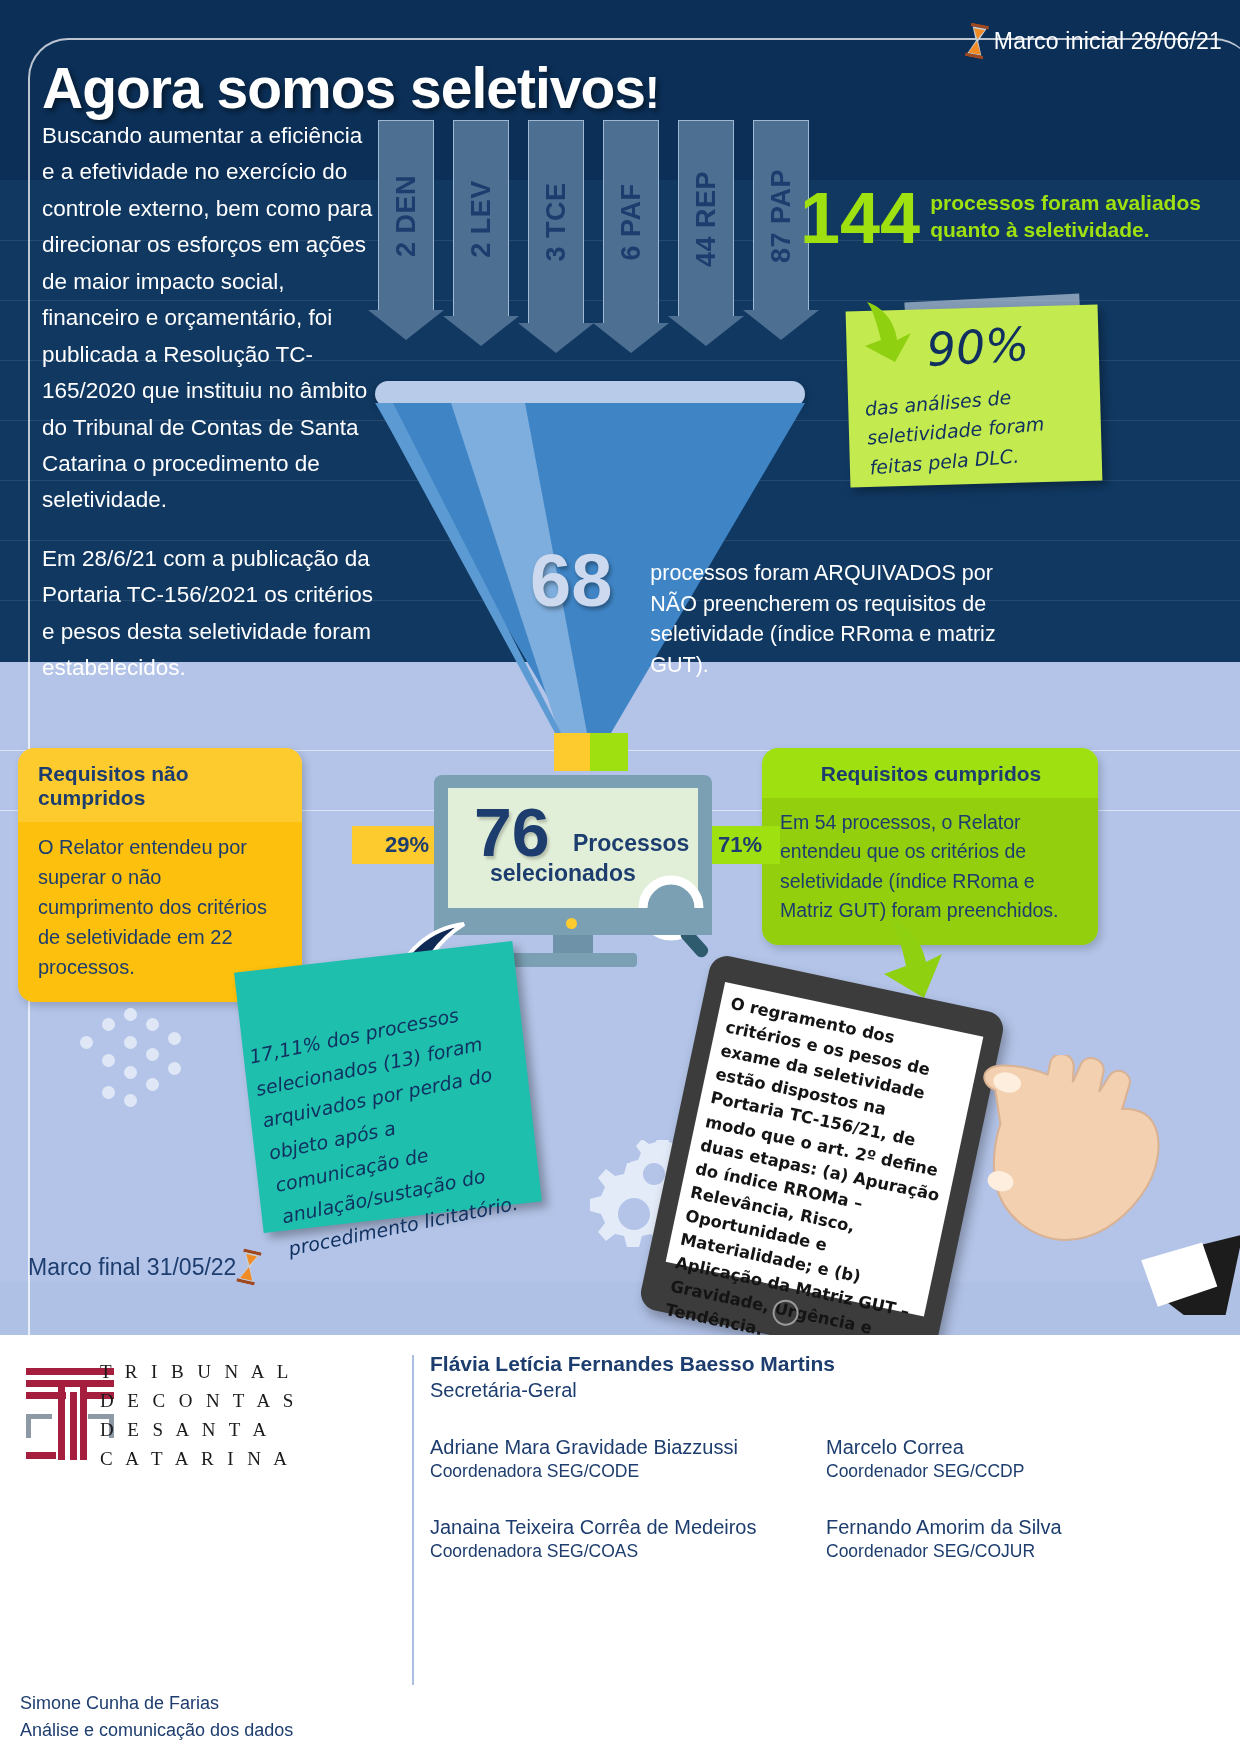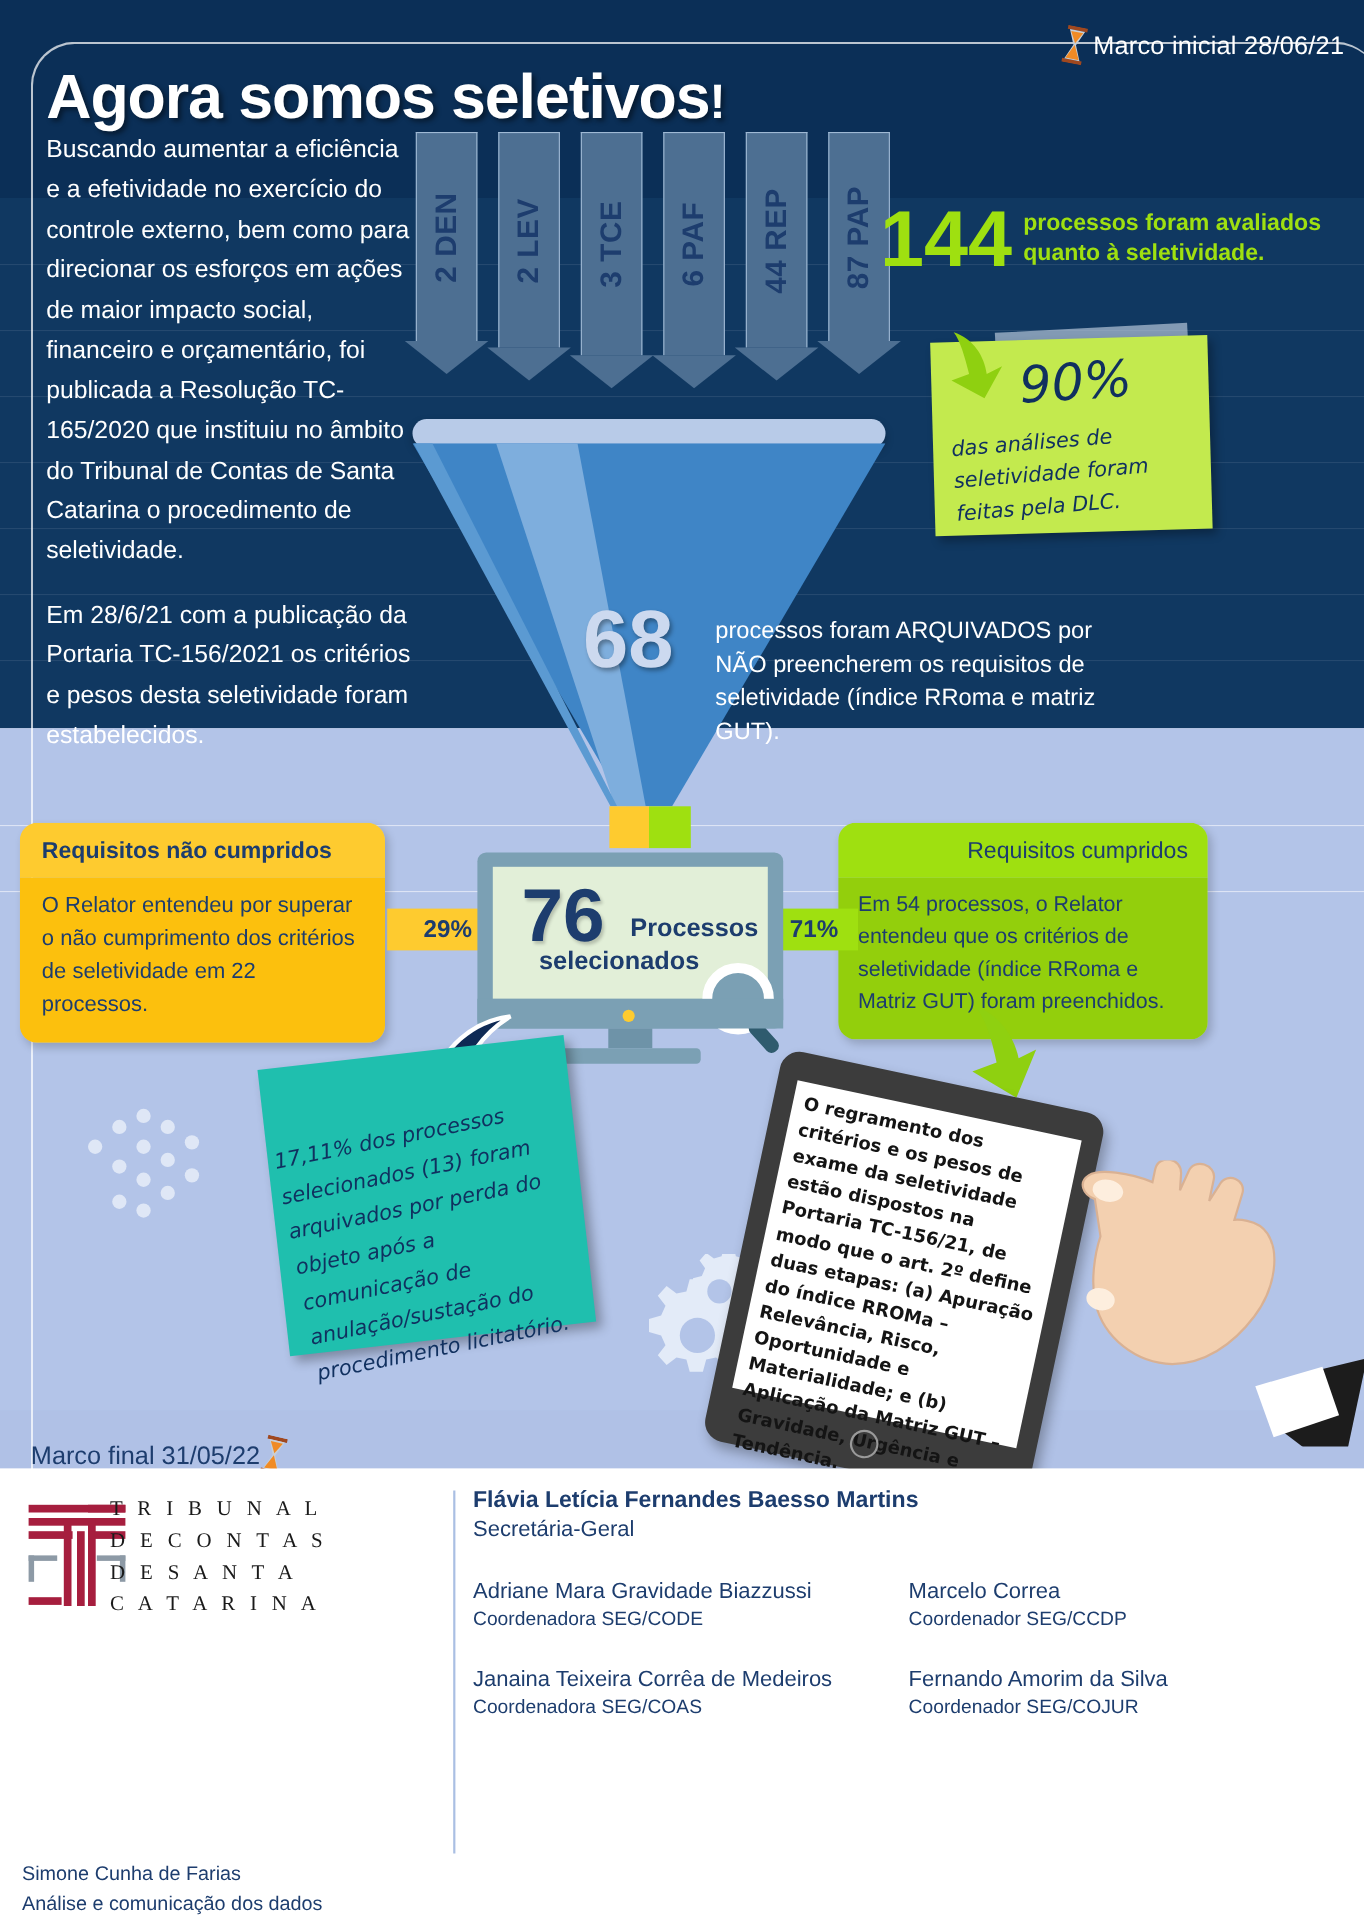--- a/index.html
+++ b/index.html
@@ -49,21 +49,21 @@
     background: #b0c1e6;
   }
 
   
   #marco-inicial {
     position: absolute; right: 18px; top: 24px;
     color: #ffffff; font-size: 23px; letter-spacing: .2px;
     display: flex; align-items: center; gap: 6px;
   }
   #marco-final {
-    position: absolute; left: 28px; top: 1306px;
+    position: absolute; left: 28px; top: 1250px;
     color: #1d3d6e; font-size: 23px;
     display: flex; align-items: center; gap: 2px;
   }
 
   
   .hourglass { width: 22px; height: 34px; position: relative; display:inline-block; }
 
   
   #title {
     position: absolute; left: 42px; top: 55px;
@@ -170,21 +170,21 @@
     color: #ccd9ef; font-size: 74px; font-weight: bold; line-height: .9;
     text-shadow: 2px 3px 4px rgba(0,0,0,0.35);
   }
   #stat68 .txt {
     color: #ffffff; font-size: 21.5px; line-height: 1.42; padding-top: 10px; padding-left: 38px;
     width: 430px;
   }
 
   
   #card-yellow {
-    position: absolute; left: 18px; top: 748px; width: 332px; min-height: 162px;
+    position: absolute; left: 18px; top: 748px; width: 284px; min-height: 162px;
     border-radius: 16px; overflow: hidden;
     box-shadow: 3px 4px 8px rgba(0,0,0,0.18);
   }
   #card-yellow .hd {
     background: #fecb2f; color: #1d3d6e; font-size: 21px; font-weight: bold;
     padding: 14px 18px 12px 20px;
   }
   #card-yellow .bd {
     background: #fcc00d; color: #1d3d6e; font-size: 20px; line-height: 1.5;
     padding: 10px 20px 20px 20px;
@@ -195,22 +195,22 @@
     display: flex; align-items: center; justify-content: center;
   }
 
   
   #card-green {
     position: absolute; left: 762px; top: 748px; width: 336px; min-height: 162px;
     border-radius: 16px; overflow: hidden;
     box-shadow: 3px 4px 8px rgba(0,0,0,0.18);
   }
   #card-green .hd {
-    background: #9fe010; color: #1d3d6e; font-size: 21px; font-weight: normal;
-    padding: 14px 18px 12px 20px; text-align: right;
+    background: #9fe010; color: #1d3d6e; font-size: 21px; font-weight: bold;
+    padding: 14px 18px 12px 20px; text-align: center;
   }
   #card-green .bd {
     background: #93cf0c; color: #1d3d6e; font-size: 19.5px; line-height: 1.5;
     padding: 10px 18px 20px 18px;
   }
   #pct71 {
     position: absolute; left: 700px; top: 826px; width: 80px; height: 38px;
     background: #9fe010; color: #1d3d6e; font-size: 22px; font-weight: bold;
     display: flex; align-items: center; justify-content: center;
   }

